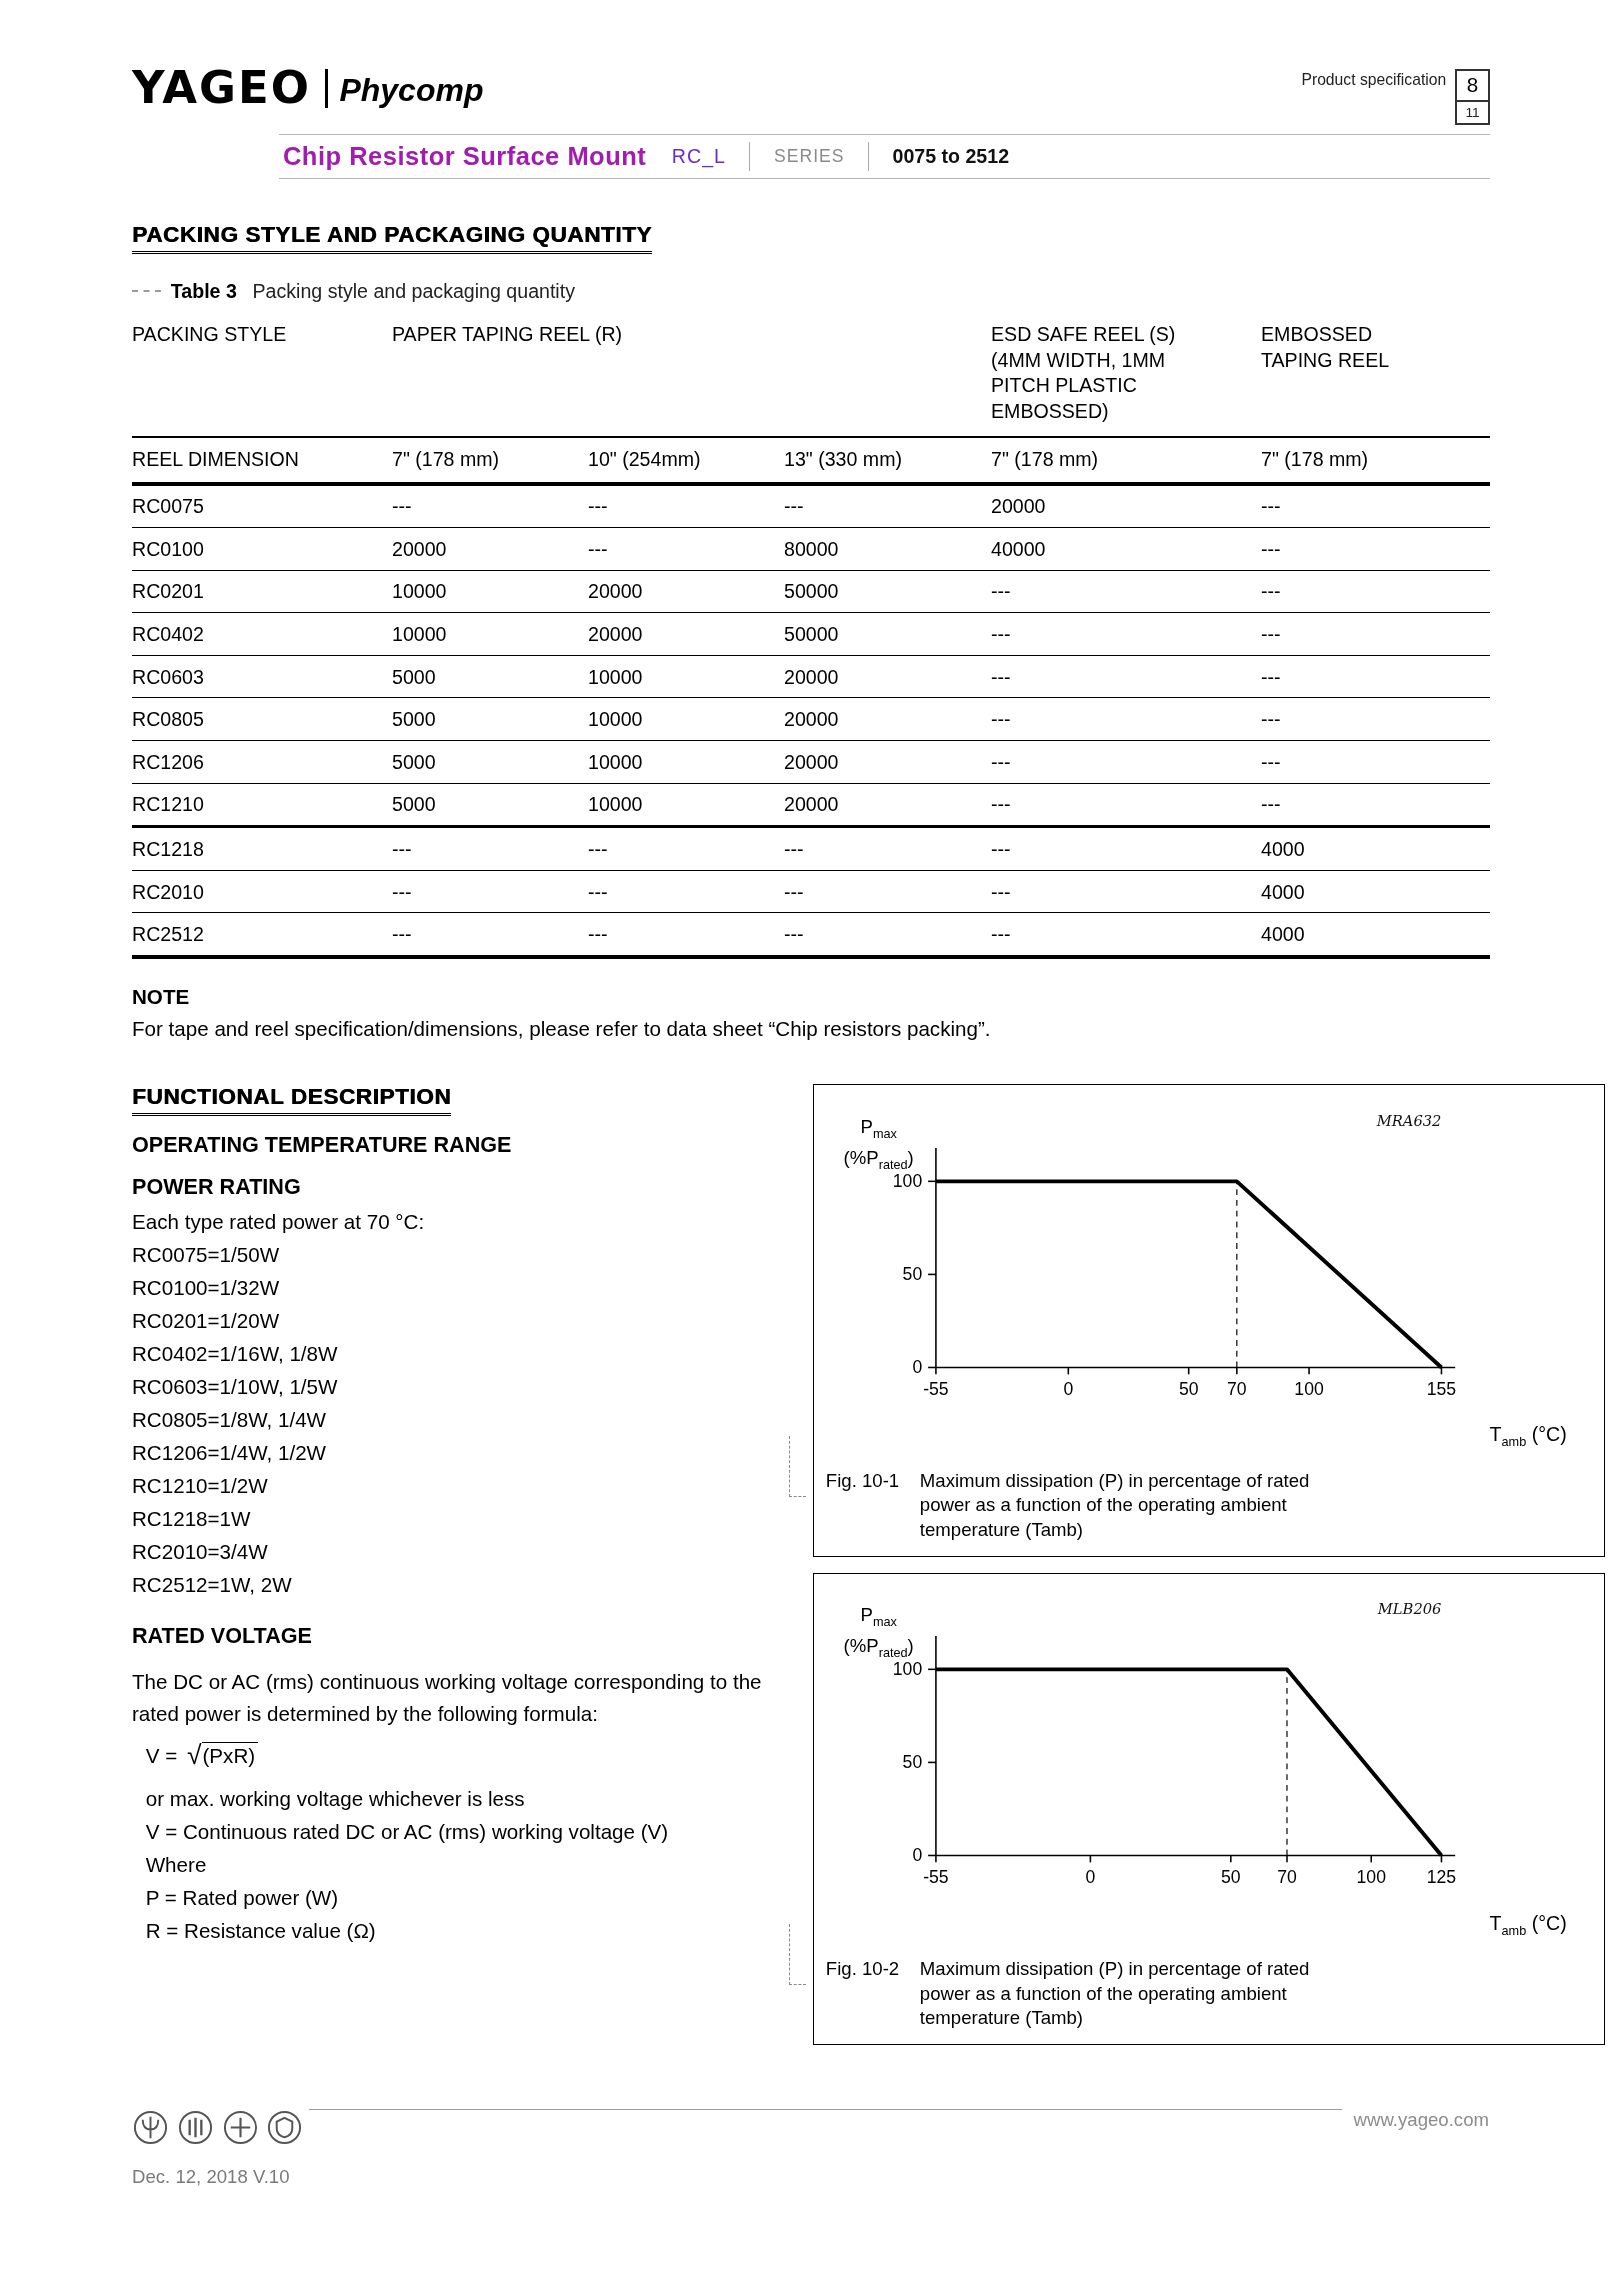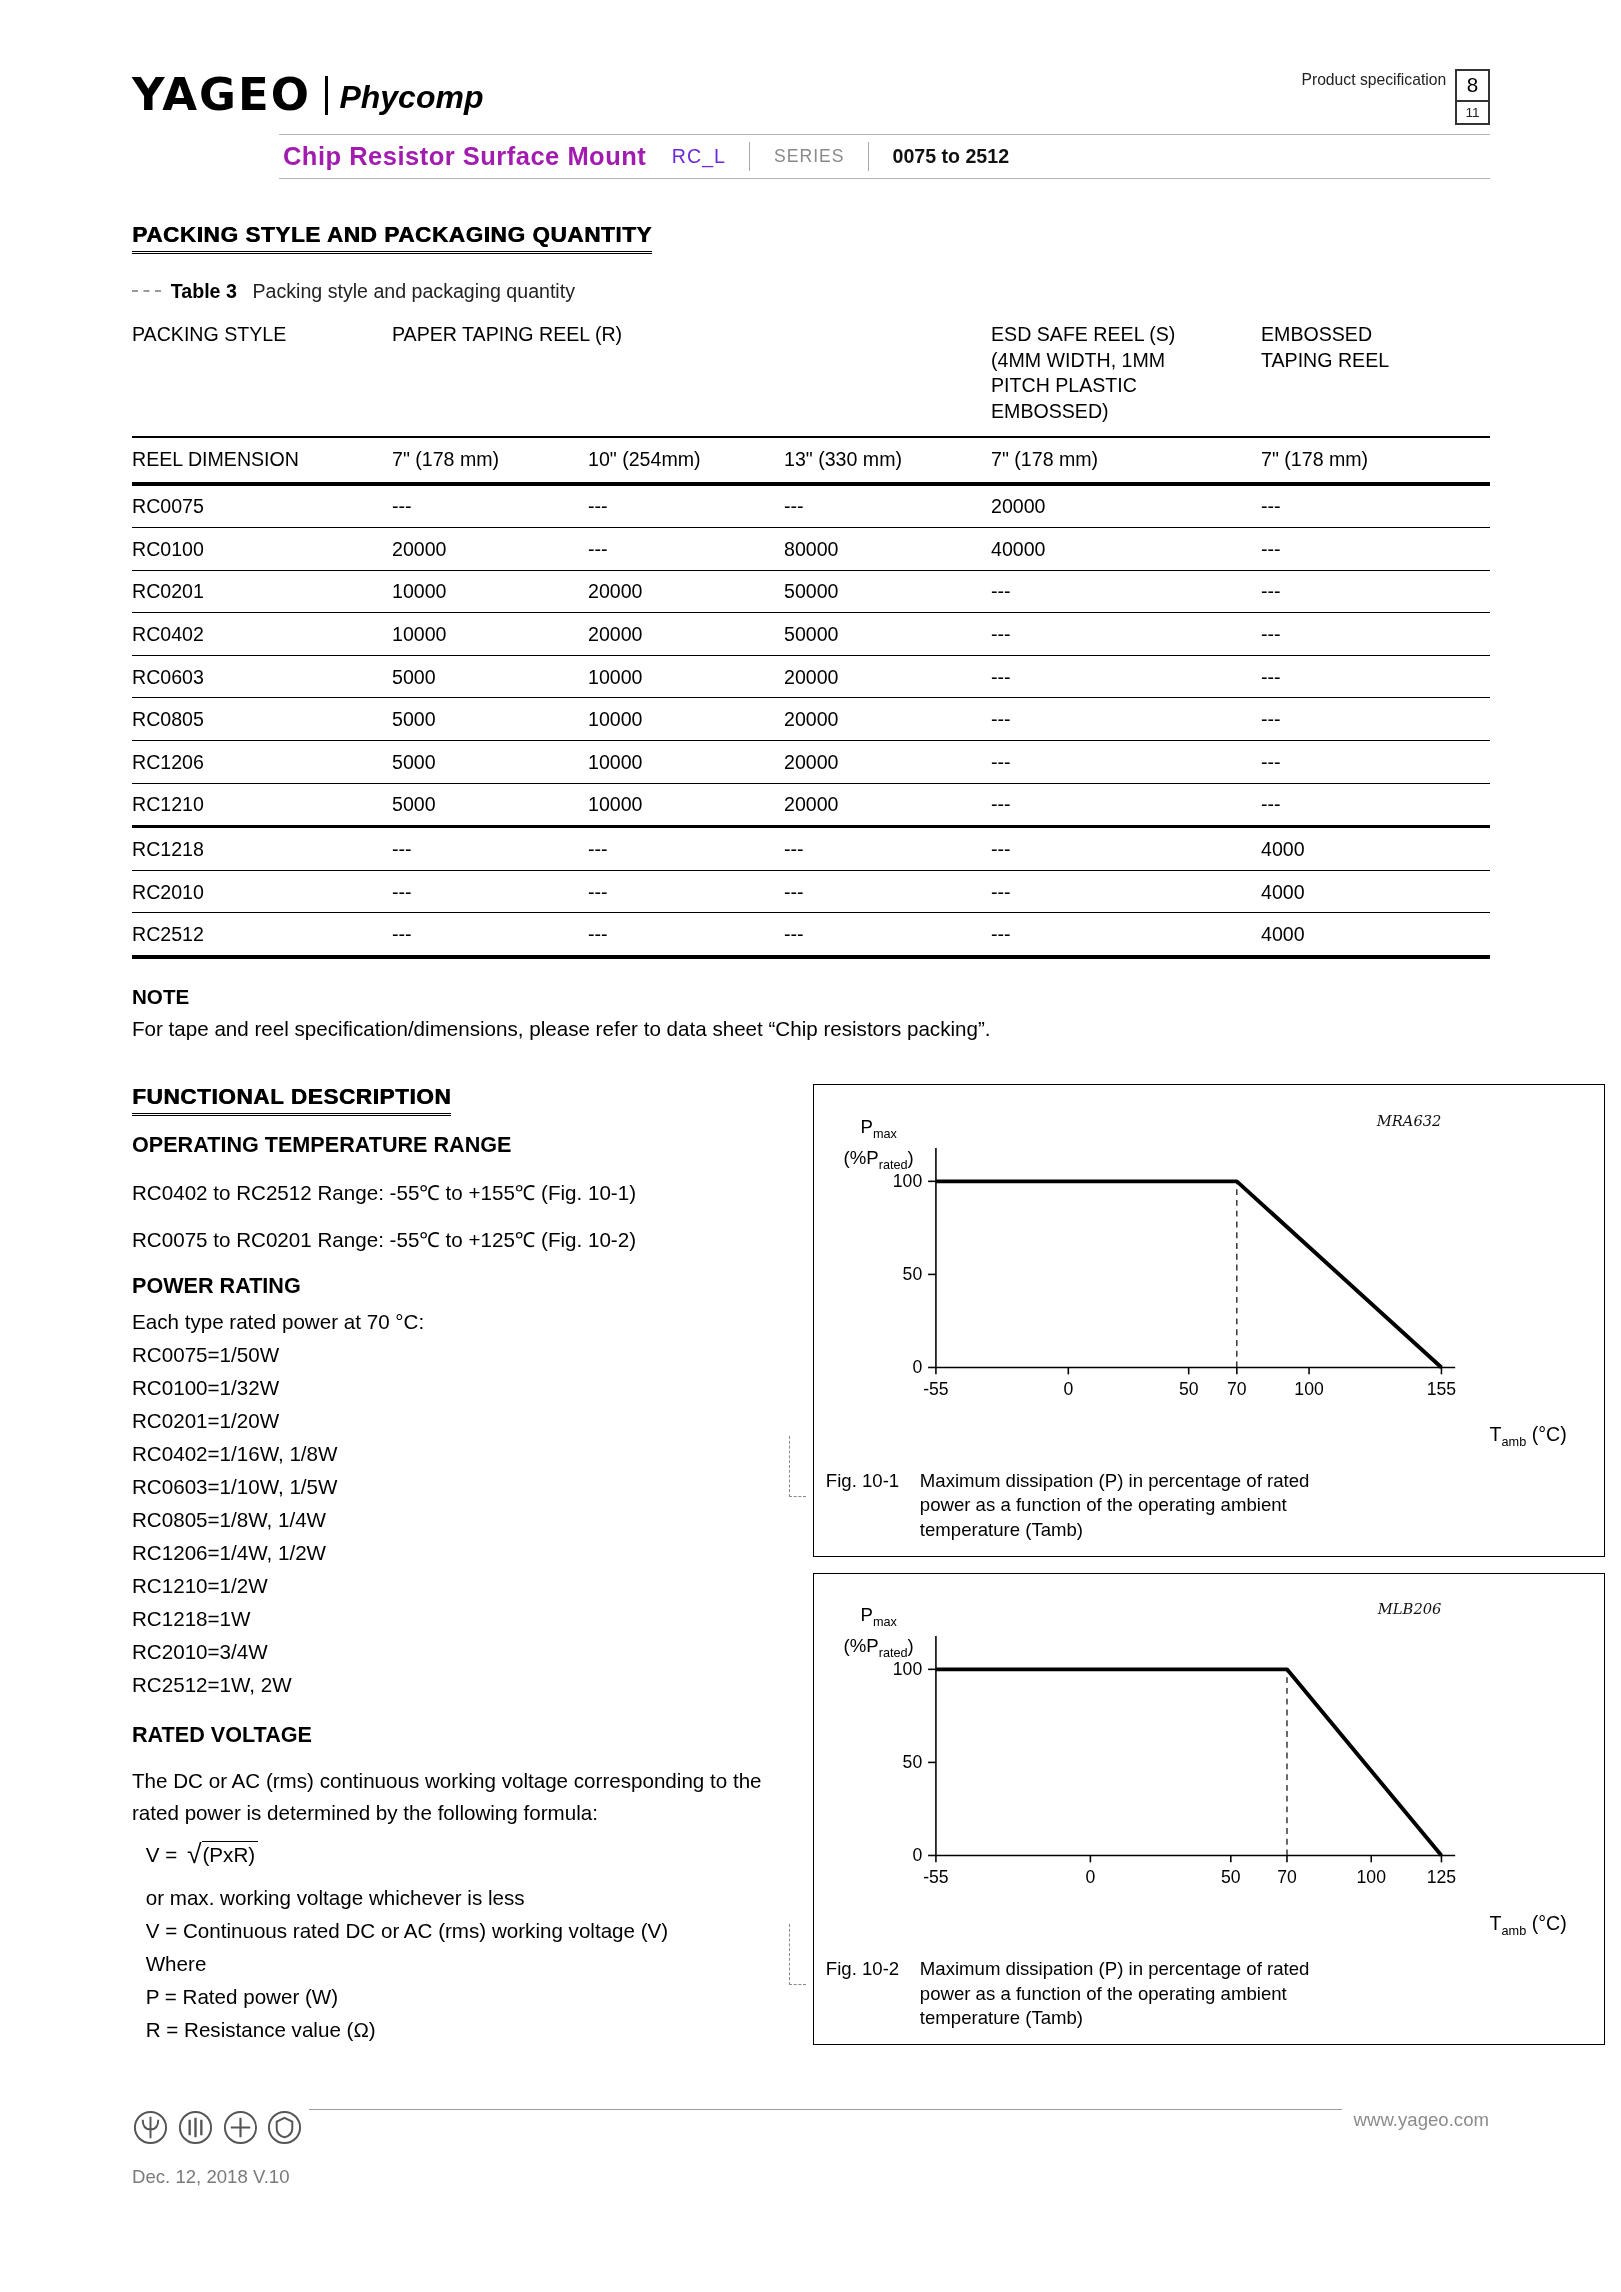--- a/index.html
+++ b/index.html
@@ -1,21 +1,21 @@
 <!DOCTYPE html>
 <html><head>
 <meta charset="utf-8">
 <style>
   * { margin:0; padding:0; box-sizing:border-box; }
   body { background:#ffffff; font-family:"Liberation Sans", sans-serif; color:#000; }
   .page { position:relative; width:1621px; height:2293px; background:#fff; overflow:hidden; }
   .content { position:absolute; left:132px; top:65px; width:1358px; }
 
   
-  .logo-row { display:flex; justify-content:space-between; align-items:center; }
+  .logo-row { display:flex; justify-content:space-between; align-items:flex-start; }
   .brand { display:flex; align-items:flex-end; }
   .yageo { font-family:"DejaVu Sans", sans-serif; font-size:45px; font-weight:800; letter-spacing:2px; line-height:45px; }
   .brand-sep { width:2.9px; height:39px; background:#000; margin:0 11.8px 2px 13.7px; }
   .phicomp { font-size:32px; font-weight:bold; font-style:italic; line-height:39px; }
   .spec-wrap { display:flex; align-items:flex-start; gap:8.8px; margin-top:3.9px; }
   .spec-label { font-size:15.7px; color:#222; margin-top:2px; }
   .page-box { border:2px solid #333; width:35px; text-align:center; }
   .page-cur { font-size:20.6px; padding:2px 0 2.9px; border-bottom:2px solid #333; }
   .page-tot { font-size:13.7px; padding:2.9px 0; color:#222; }
   .title-row { display:flex; align-items:center; gap:0; margin:9.8px 0 0 147px; border-top:1px solid #b5b5b5; border-bottom:1px solid #b5b5b5; padding:6.9px 3.9px; }
@@ -253,24 +253,20 @@
     </table>
 
     <div class="note-label">NOTE</div>
     <div class="note-text">For tape and reel specification/dimensions, please refer to data sheet “Chip resistors packing”.</div>
 
     <div class="func-cols">
       <div class="func-left">
         <span class="h-section sec2-title">FUNCTIONAL DESCRIPTION</span>
 
         <div class="h-sub">OPERATING TEMPERATURE RANGE</div>
-        <div>
-            <div class="op-line">RC0402 to RC2512 Range: -55℃ to +155℃ (Fig. 10-1)</div>
-            <div class="op-line">RC0075 to RC0201 Range: -55℃ to +125℃ (Fig. 10-2)</div>
-          </div>
 
         <div class="h-sub">POWER RATING</div>
         <div class="body-line">Each type rated power at 70 °C:</div>
         <div>
             <div class="body-line">RC0075=1/50W</div>
             <div class="body-line">RC0100=1/32W</div>
             <div class="body-line">RC0201=1/20W</div>
             <div class="body-line">RC0402=1/16W, 1/8W</div>
             <div class="body-line">RC0603=1/10W, 1/5W</div>
             <div class="body-line">RC0805=1/8W, 1/4W</div>

